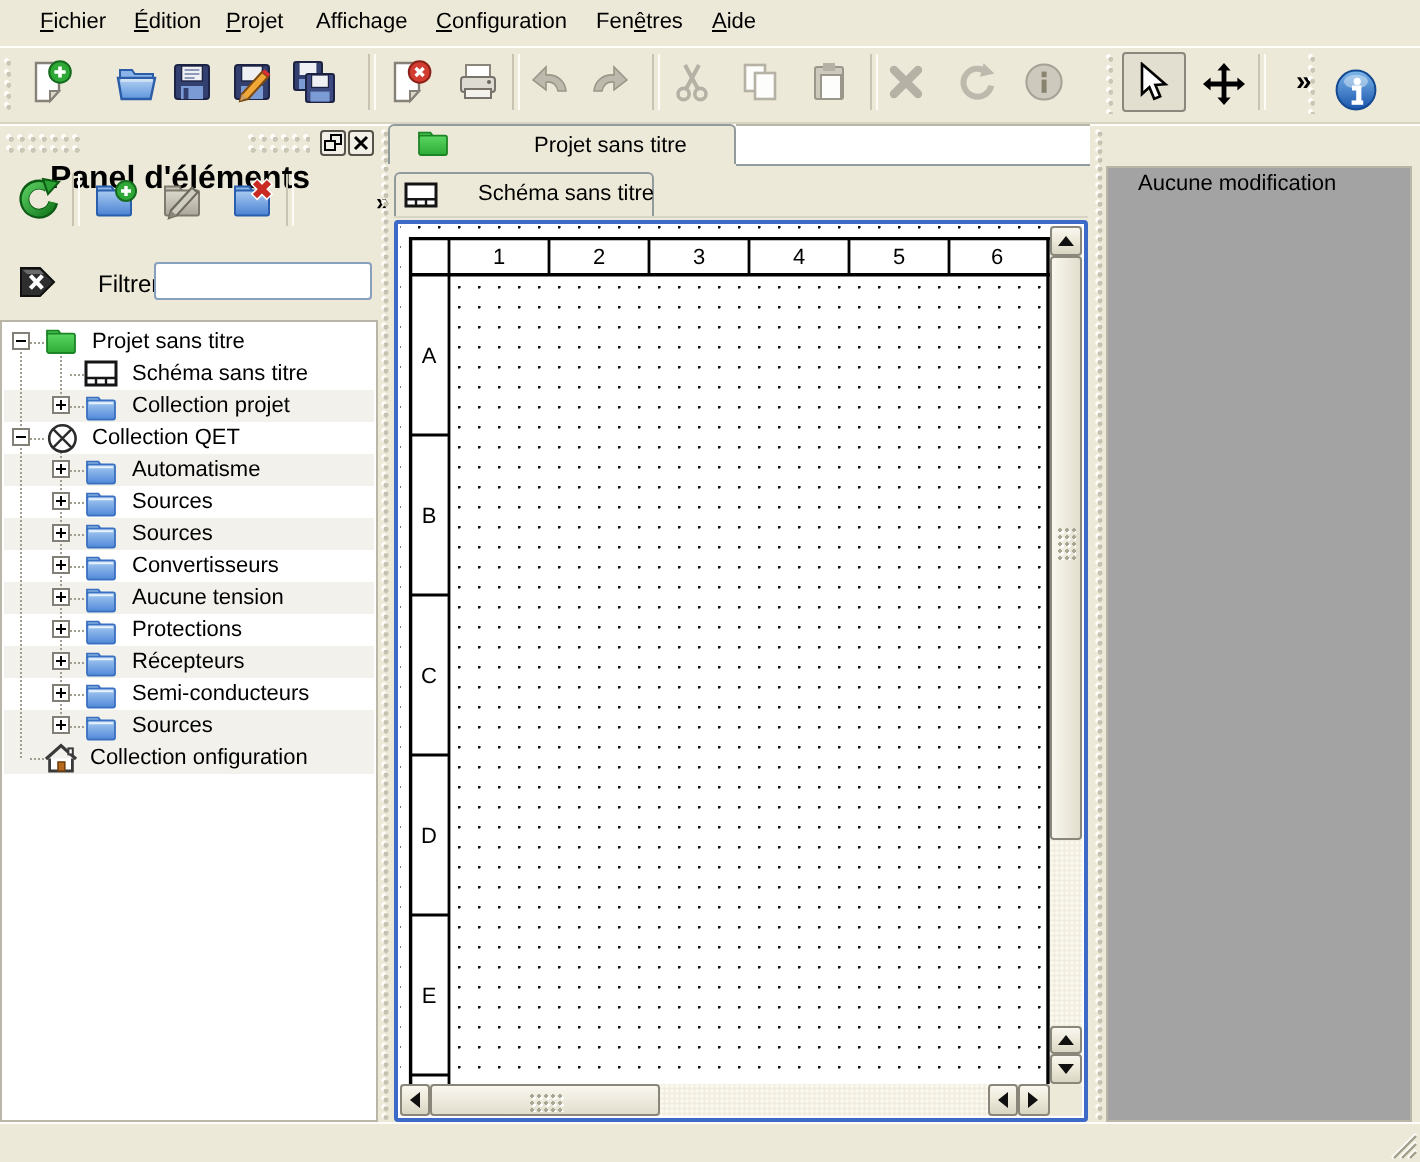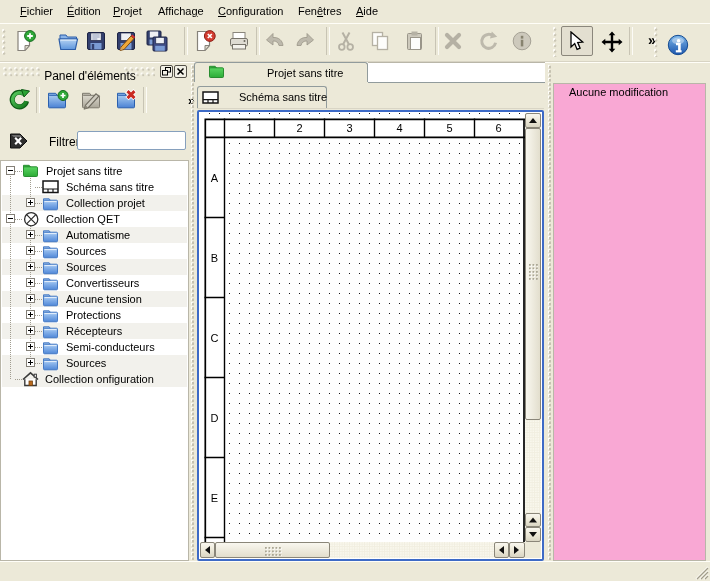--- a/index.html
+++ b/index.html
@@ -155,21 +155,21 @@
   <path d="M8.8 17.3h5.8" stroke="#fff" stroke-width="2.2"></path>
  </svg>
  <span class="txt" style="left:698px;top:8px;font-weight:bold;font-size:14px;">»</span>
 </div>
 <div class="ab" style="left:0;top:61px;width:710px;height:1px;background:#d8d4c4;"></div>
 <div class="ab" style="left:0;top:62px;width:710px;height:1px;background:#fffef8;"></div>
 
 <div class="ab" style="left:0;top:64px;width:190px;height:17px;">
  <div class="ab dots" style="left:3px;top:3px;width:38px;height:11px;"></div>
  <div class="ab dots" style="left:124px;top:3px;width:31px;height:11px;"></div>
- <span class="txt" style="left:78px;top:5px;font-size:12px;transform:translateX(-50%);">Panel d'éléments</span>
+ <span class="txt" style="left:78px;top:17px;font-size:16px;transform:translateX(-50%);font-weight:bold;">Panel d'éléments</span>
  <div class="ab dockbtn" style="left:160px;top:1px;">
   <svg width="11" height="11">
           <rect x="4.5" y="1.5" width="5" height="4.5" fill="none" stroke="#000"></rect>
           <rect x="1.5" y="4.5" width="5" height="4.5" fill="#f2f0e6" stroke="#000"></rect>
         </svg></div>
  <div class="ab dockbtn" style="left:174px;top:1px;">
   <svg width="11" height="11">
           <path d="M2.5 2.5l6 6m0-6l-6 6" stroke="#000" stroke-width="1.5"></path>
         </svg></div>
 </div>
@@ -472,21 +472,21 @@
             <path d="M4 7l5-4v8z" fill="#101010"></path>
           </svg></div>
   <div class="sbbtn" style="left:309px;top:0;width:16px;height:16px;">
    <svg width="14" height="14">
             <path d="M9 7L4 3v8z" fill="#101010"></path>
           </svg></div>
  </div>
  <div class="ab" style="left:326px;top:430px;width:16px;height:16px;background:#ece9d8;"></div>
 </div>
 
-<div class="ab" style="left:553px;top:83px;width:153px;height:478px;background:#f9a8d4;border:1px solid #b9b6a8;box-sizing:border-box;">
+<div class="ab" style="left:553px;top:83px;width:153px;height:478px;background:#a3a3a3;border:1px solid #b9b6a8;box-sizing:border-box;">
  <span class="txt" style="left:3px;top:2px;">Aucune modification</span>
 </div>
 
 <div class="ab" style="left:0;top:561px;width:710px;height:20px;background:#ece9d8;border-top:1px solid #fffef8;"></div>
 <svg class="ab" style="left:695px;top:566px;" width="14" height="14">
  <path d="M13 1L1 13M13 5L5 13M13 9L9 13" stroke="#fffef8" stroke-width="1.4"></path>
  <path d="M13 2L2 13M13 6L6 13M13 10L10 13" stroke="#a19d8c" stroke-width="1.2"></path>
 </svg>
 
 </div>

